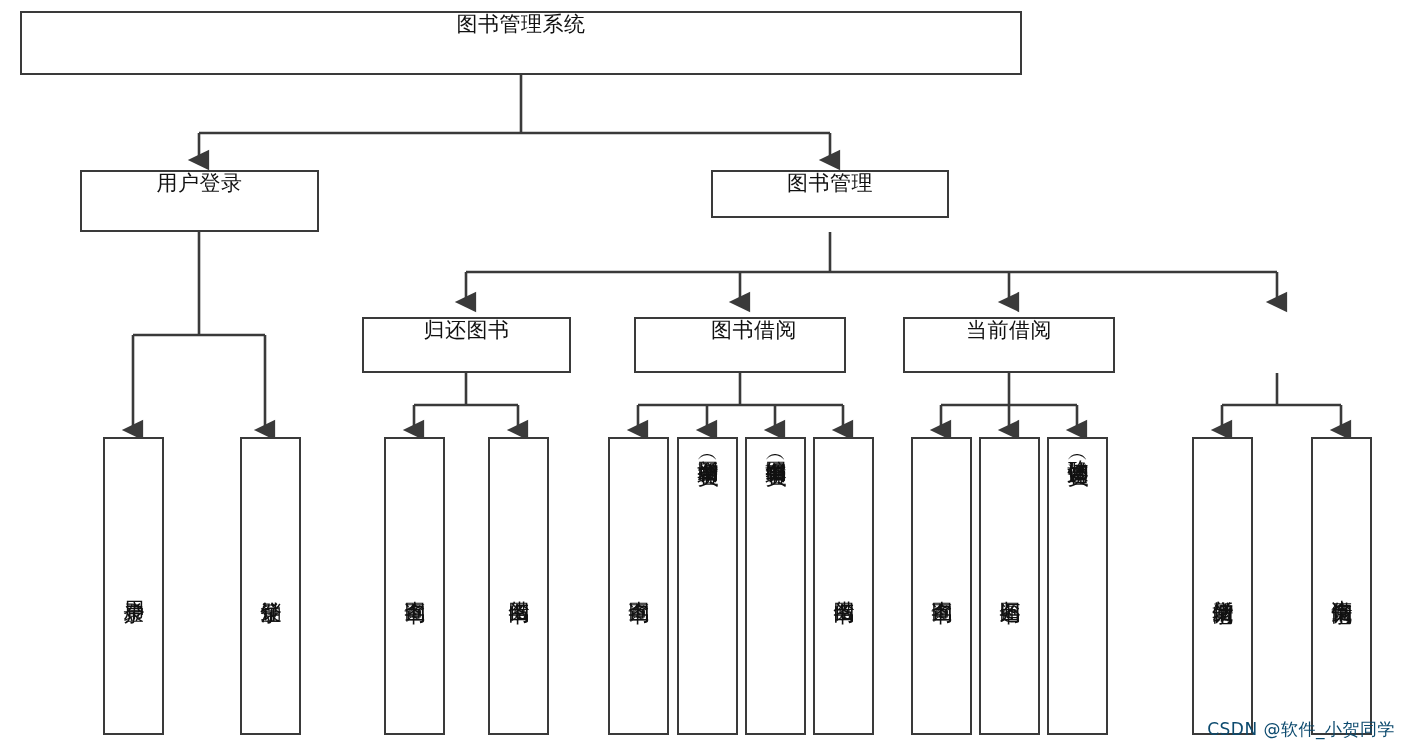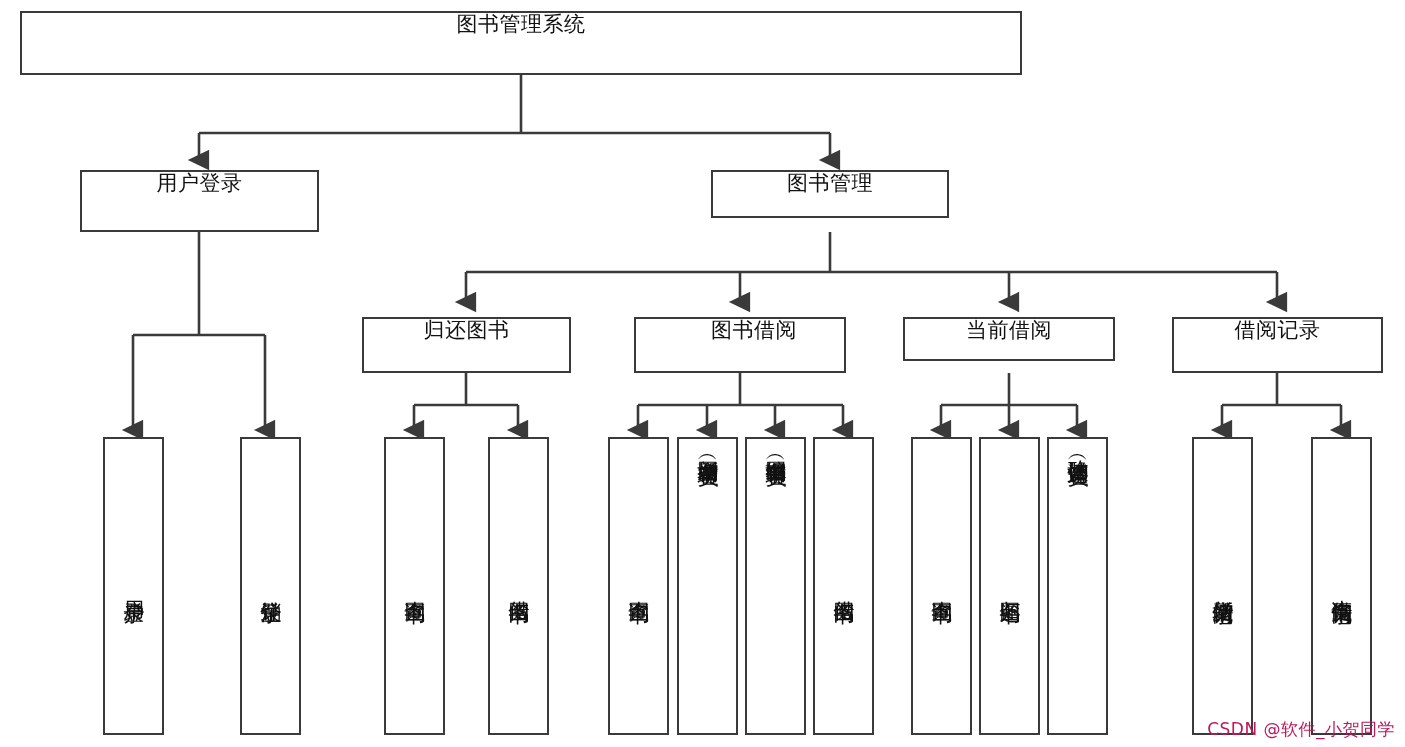--- a/index.html
+++ b/index.html
@@ -60,21 +60,21 @@
   }
   
   .node.vert.center {
     align-items: center;
     padding-top: 0;
   }
   #watermark {
     position: absolute;
     right: 10px;
     bottom: 6px;
-    color: #be185d;
+    color: #0c4a6e;
     font-size: 17px;
     letter-spacing: 0.5px;
     z-index: 3;
     white-space: nowrap;
   }
 </style>
 </head>
 <body>
 
 <div id="canvas">
@@ -142,27 +142,24 @@
   </div>
 
   <div class="node" style="left:362px; top:317px; width:209px; height:56px;">
     <span class="lbl">归还图书</span>
   </div>
 
   <div class="node" style="left:634px; top:317px; width:212px; height:56px;padding-left:28px;">
     <span class="lbl">图书借阅</span>
   </div>
 
-  <div class="node" style="left:903px; top:317px; width:212px; height:44px;">
+  <div class="node" style="left:903px; top:317px; width:212px; height:56px;">
     <span class="lbl">当前借阅</span>
   </div>
 
-  <div class="node" style="left:1172px; top:317px; width:211px; height:56px;">
-    <span class="lbl">借阅记录</span>
-  </div>
 
   <div class="node vert center" style="left:103px; top:437px; width:61px; height:298px;">
     <span class="lbl">用户登录</span>
   </div>
 
   <div class="node vert center" style="left:240px; top:437px; width:61px; height:298px;">
     <span class="lbl">注销登录</span>
   </div>
 
   <div class="node vert center" style="left:384px; top:437px; width:61px; height:298px;">

